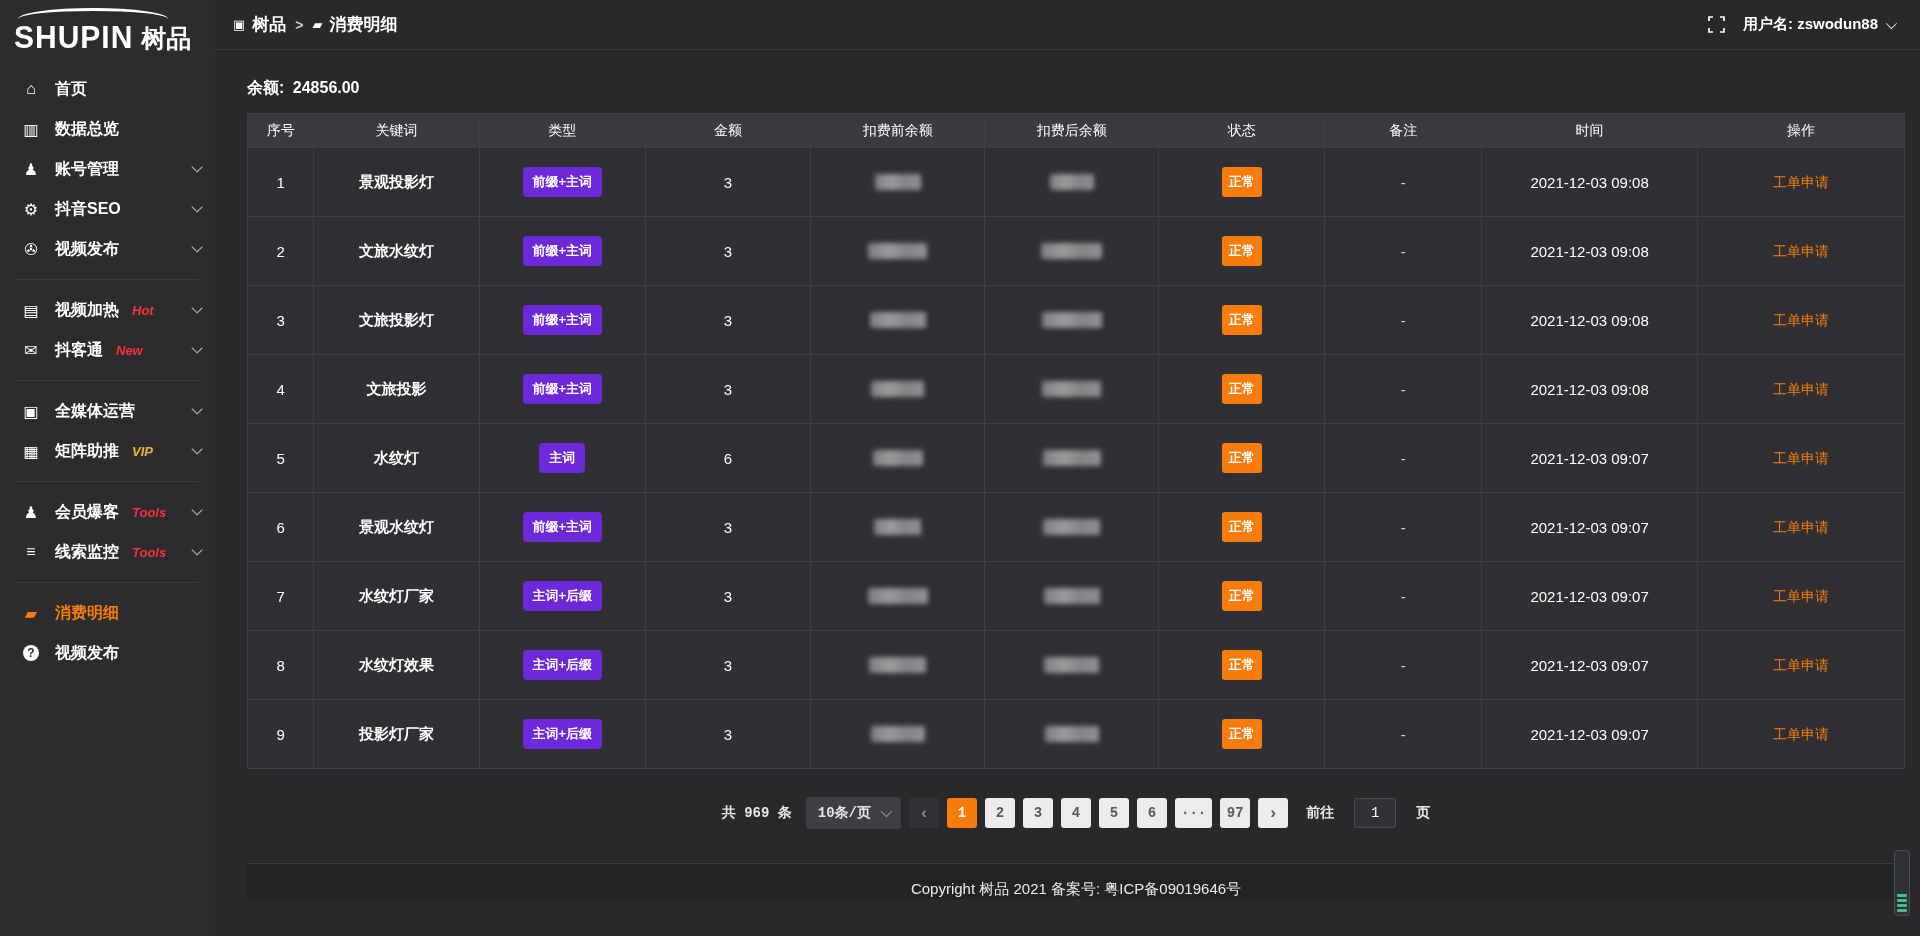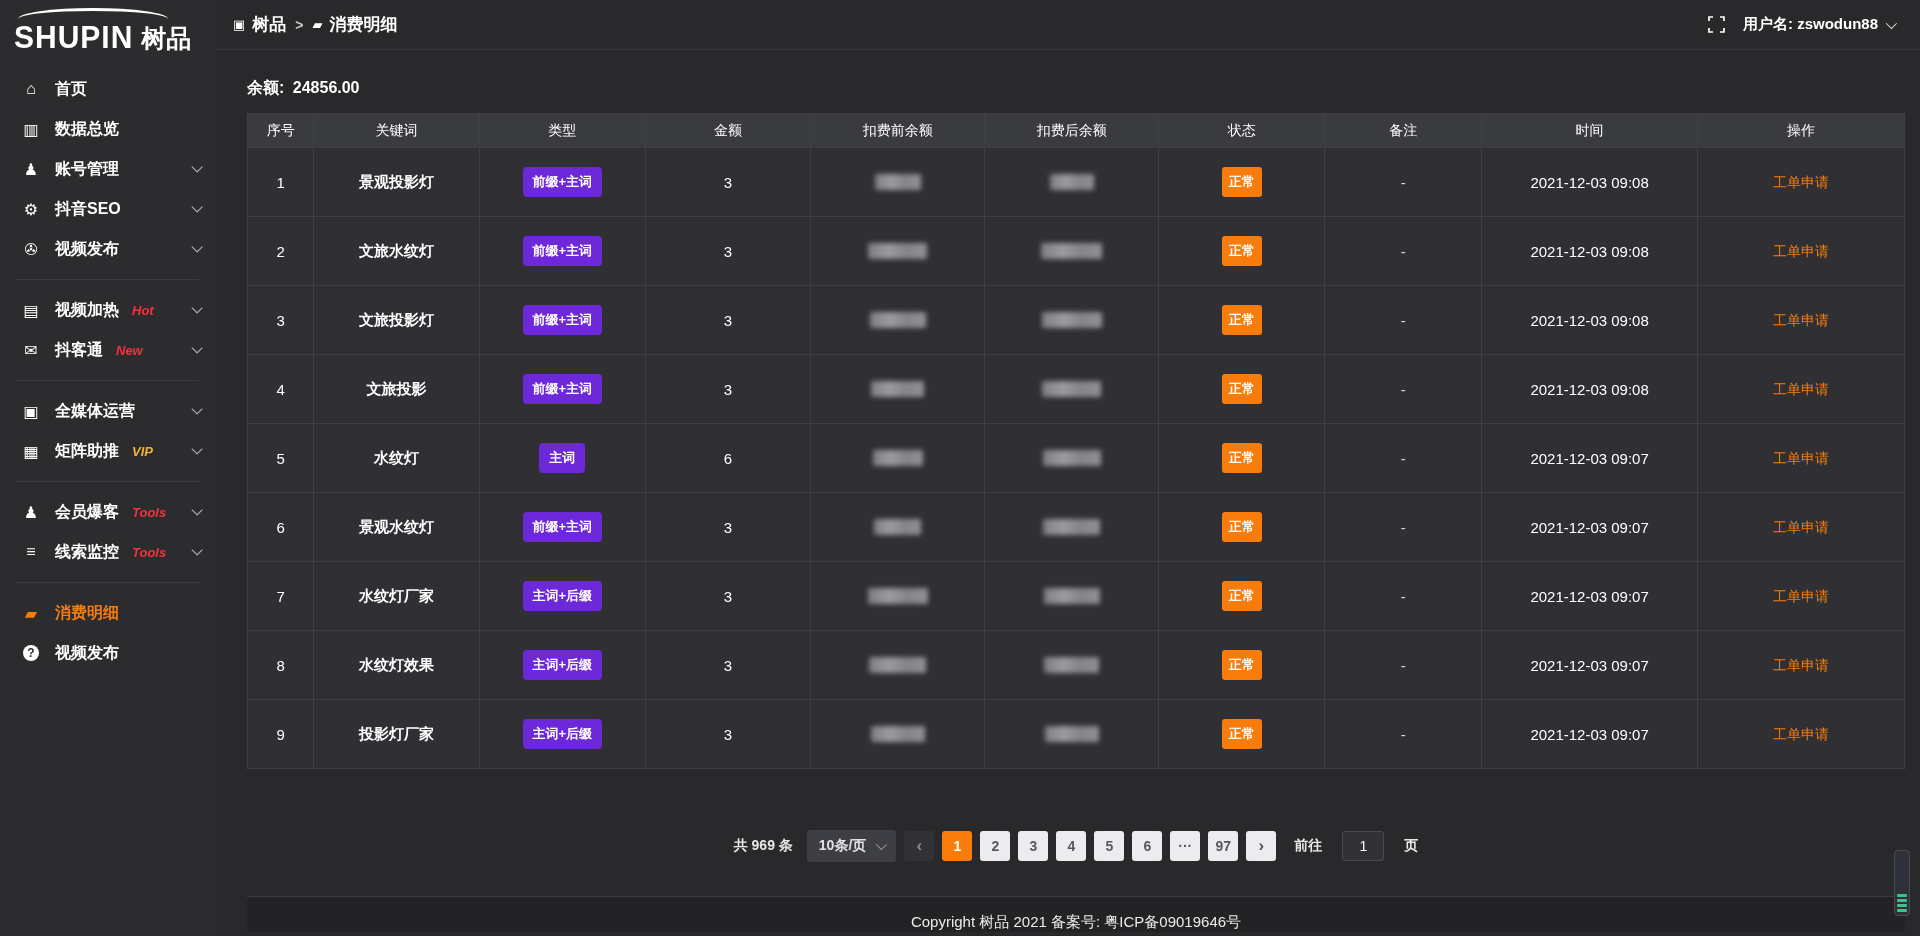--- a/index.html
+++ b/index.html
@@ -60,21 +60,21 @@
   .status-badge { display:inline-block; background:#f77c0b; color:#fff; font-size:13px; font-weight:bold;
     padding:6px 7px; border-radius:3px; }
   .masked { height:16px; border-radius:2px; margin:0 auto;
     background:linear-gradient(90deg,#87878a,#a8a8aa 35%,#8e8e91 65%,#9c9c9e); filter:blur(2.5px); opacity:.9; }
   .action-link { color:#f77c0b; font-size:14px; font-weight:normal; cursor:pointer; }
   .remark { color:#d8d8d8; }
   .time-cell { font-weight:normal; }
 
   
   .pagination { display:flex; align-items:center; justify-content:center; gap:8px;
-    margin-top:61px; color:#e8e8e8; font-size:14px; }
+    margin-top:28px; color:#e8e8e8; font-size:14px;font-family:Liberation Mono, monospace; }
   .pg-total { margin-right:6px; font-weight:bold; }
   .page-size { display:flex; align-items:center; gap:10px; background:#3e3f44; color:#e3e3e5;
     padding:0 12px; height:32px; border-radius:3px; cursor:pointer; font-weight:bold; }
   .page-size .caret { border-color:#9a9a9e; }
   .pg-btn { min-width:30px; height:30px; padding:0 6px; display:flex; align-items:center; justify-content:center;
     background:#ececee; color:#55585e; font-size:14px; font-weight:bold; border-radius:3px; cursor:pointer; }
   .pg-btn.prev { background:#323236; color:#8d8d92; font-size:17px; }
   .pg-btn.next { font-size:17px; }
   .pg-btn.active { background:#f77c0b; color:#fff; cursor:default; }
   .pg-goto { display:flex; align-items:center; gap:20px; margin-left:10px; font-weight:bold; }

